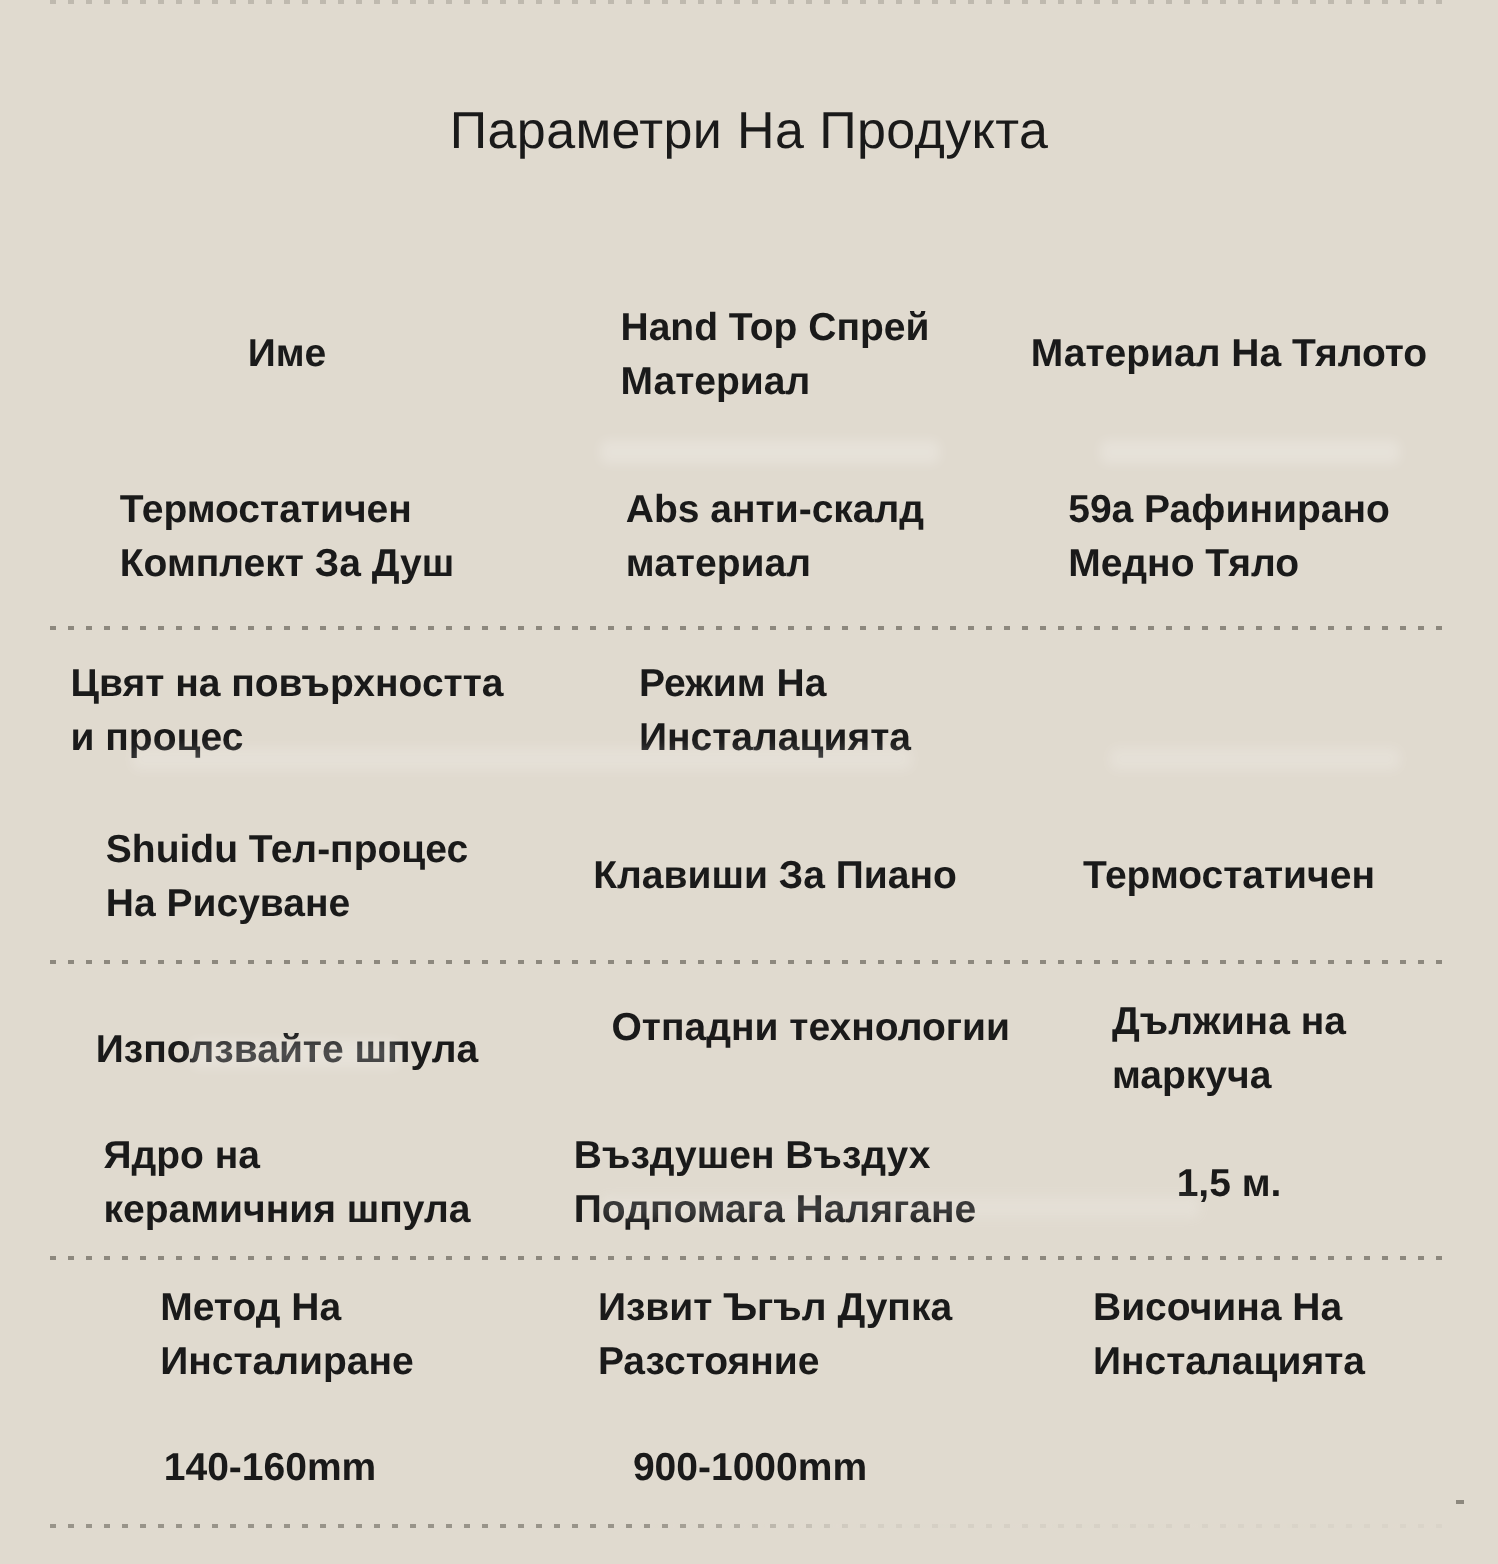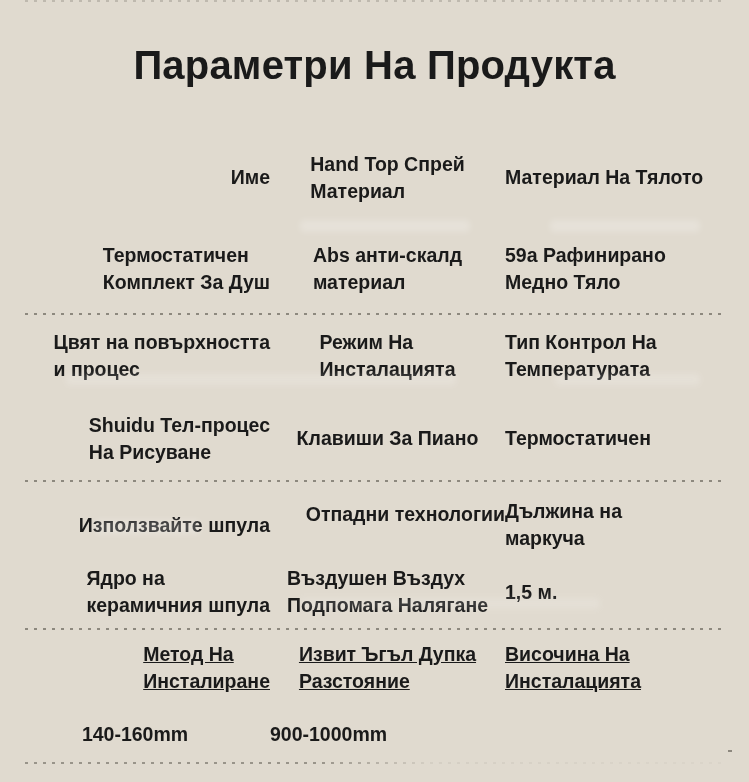--- a/index.html
+++ b/index.html
@@ -53,53 +53,54 @@
     top: 750px;
     width: 4px;
     height: 2px;
     background: #8d887e;
   }
   h1.title {
     margin: 0;
     padding: 42px 0 42px 0;
     height: 46px;
     line-height: 46px;
-    font-size: 40px;
-    font-weight: 700;
+    font-size: 26px;
+    font-weight: 400;
     text-align: center;
     letter-spacing: 0.2px;
   }
   .row {
     display: grid;
     grid-template-columns: 270px 235px 244px;
   }
   .r1 { height: 95px; }
   .r2 { height: 88px; }
   .r3 { height: 82px; }
   .r4 { height: 83px; }
   .r5 { height: 62px; margin-top: 12px; }
   .r6 { height: 72px; }
-  .r7 { height: 76px; text-decoration: underline; }
+  .r7 { height: 76px; }
   .r8 { height: 56px; }
   .cell {
     display: flex;
     align-items: center;
     font-size: 19.5px;
     line-height: 27px;
   }
   .cell .cell-text {
     white-space: pre-line;
     text-align: left;
   }
   .c1 {
-    justify-content: flex-end;
+    justify-content: center;
     padding-left: 17px;
   }
   .c2 { justify-content: center; }
   .c3 {
+    justify-content: center;
     padding-right: 25px;
   }
   
   .r5 .c2 {
     align-items: flex-start;
     padding-top: 7px;
     justify-content: flex-end;
   }
   
   .ghost {
@@ -160,24 +161,20 @@
     <div>
       <div class="row r3">
         <div class="cell c1">
             <span class="cell-text">Цвят на повърхността
 и процес</span>
           </div>
         <div class="cell c2">
             <span class="cell-text">Режим На
 Инсталацията</span>
           </div>
-        <div class="cell c3">
-            <span class="cell-text">Тип Контрол На
-Температурата</span>
-          </div>
       </div>
       <div class="row r4">
         <div class="cell c1">
             <span class="cell-text">Shuidu Тел-процес
 На Рисуване</span>
           </div>
         <div class="cell c2">
             <span class="cell-text">Клавиши За Пиано</span>
           </div>
         <div class="cell c3">

